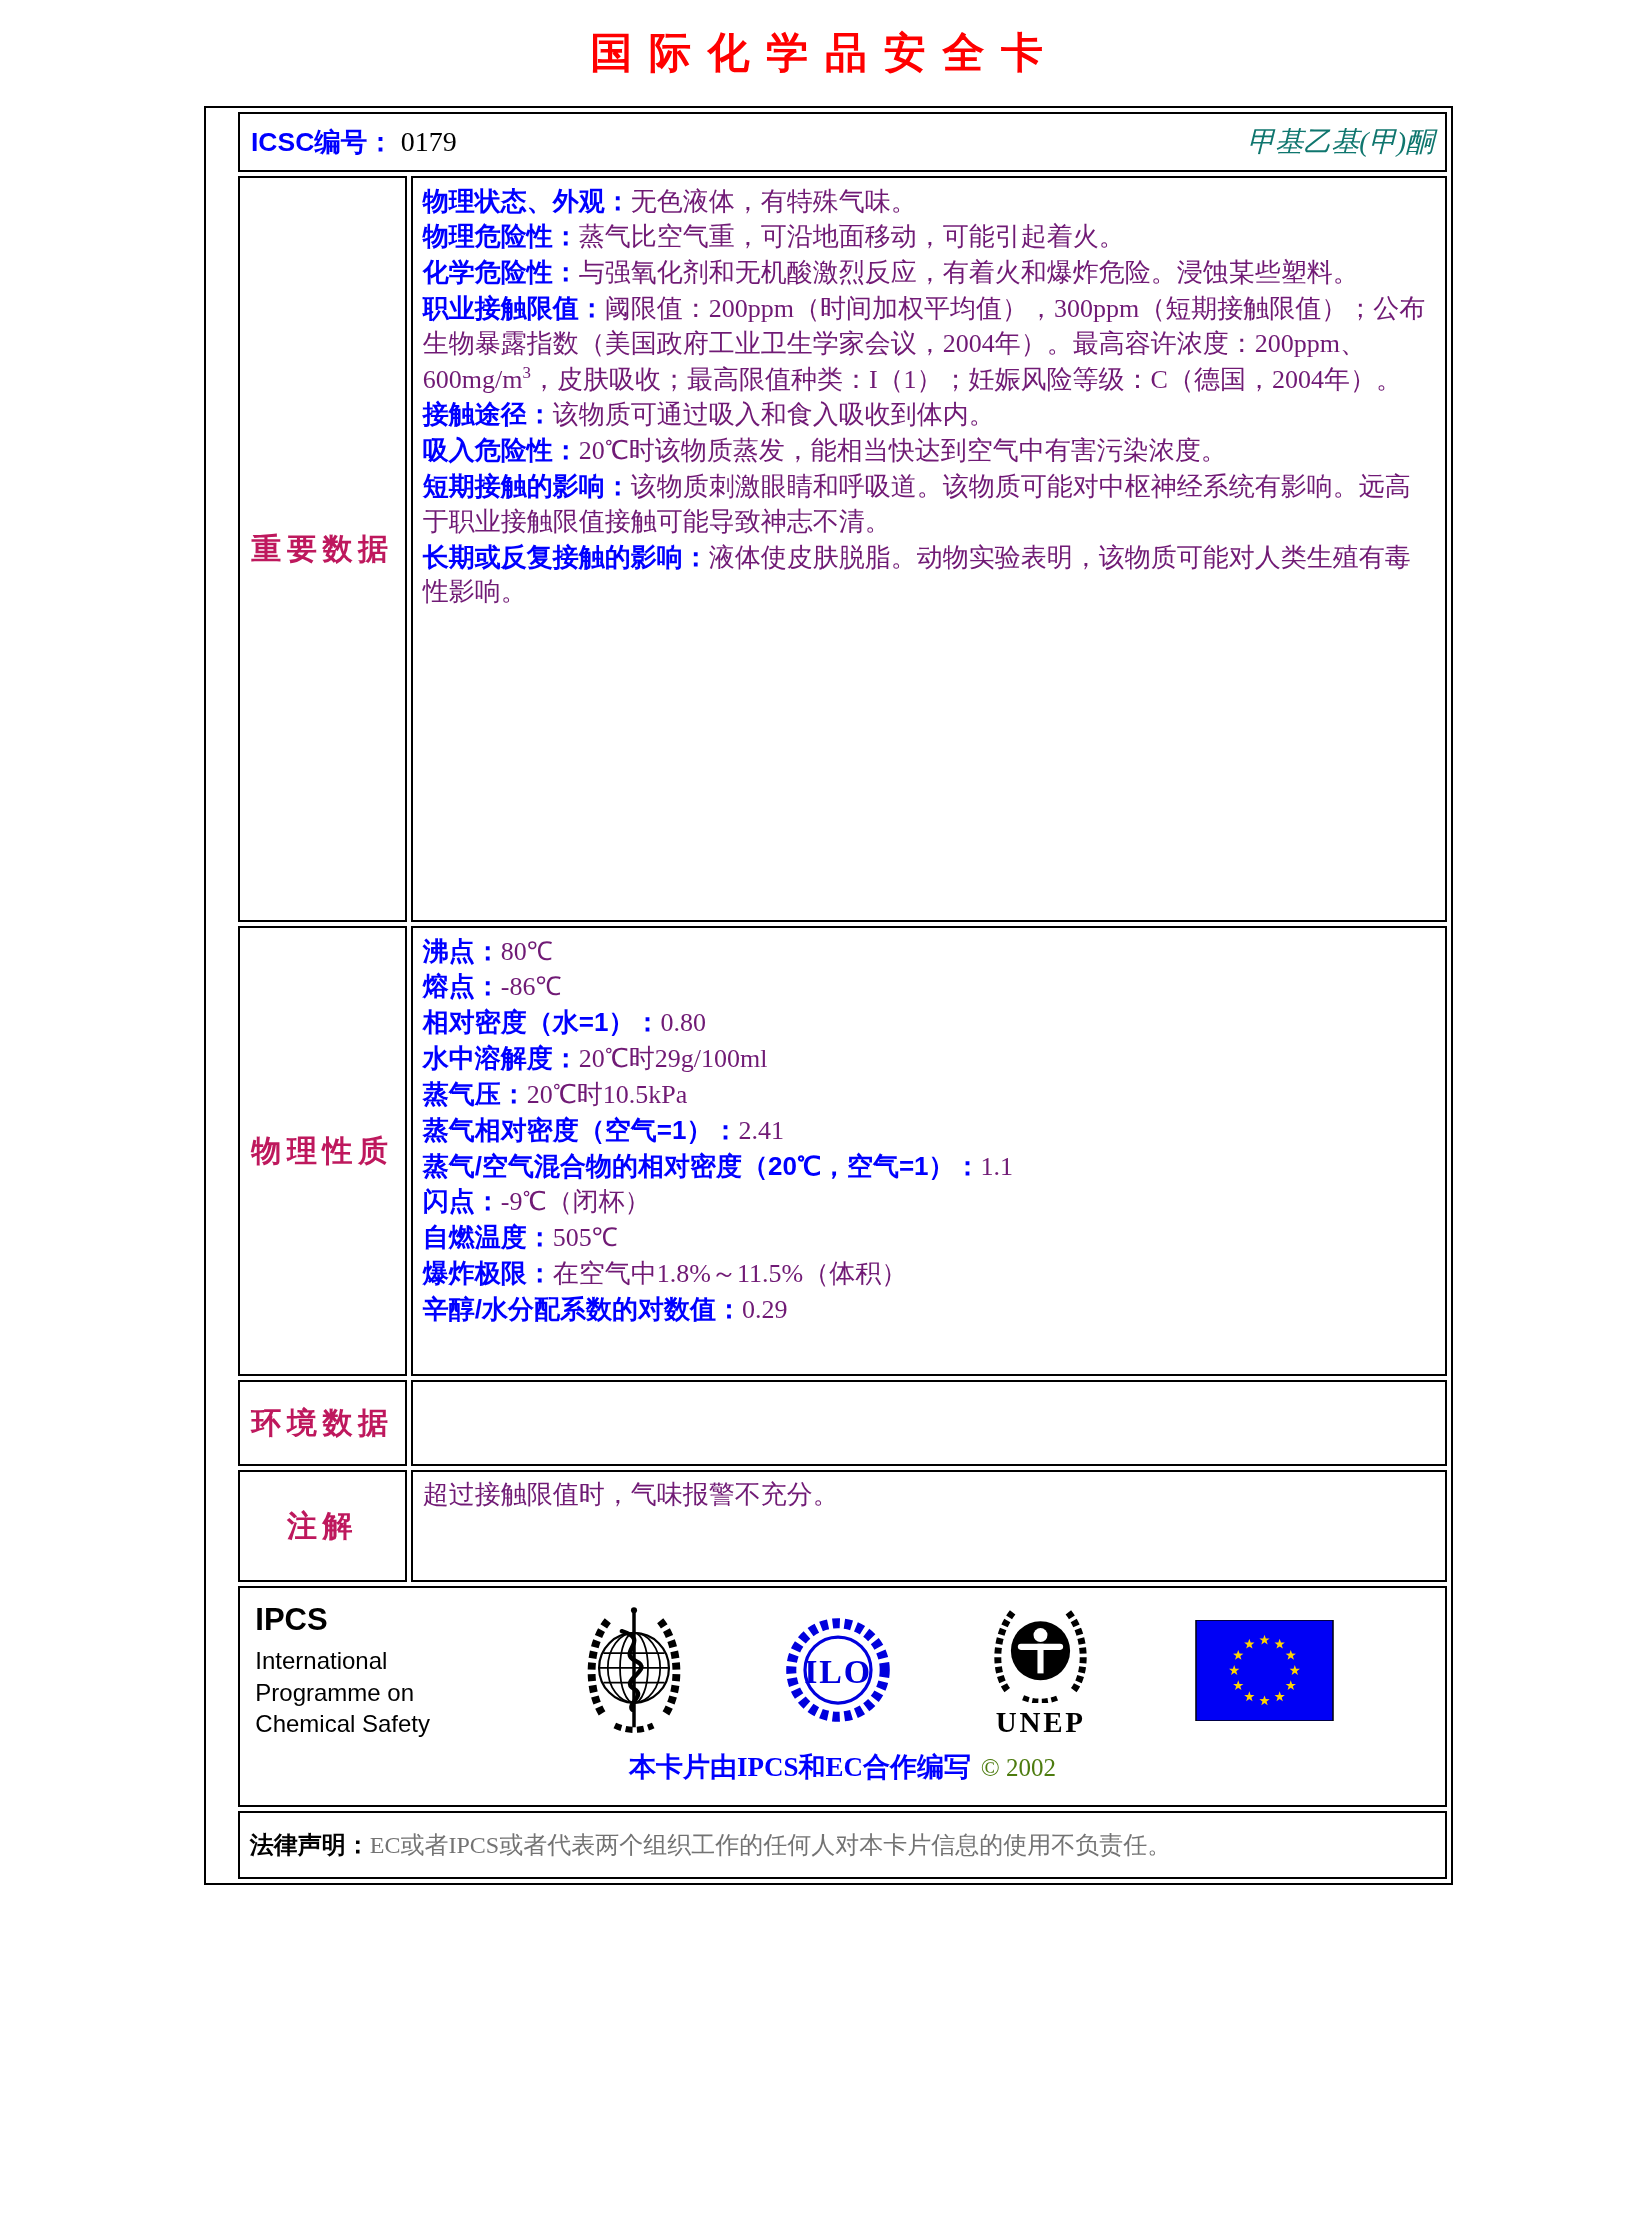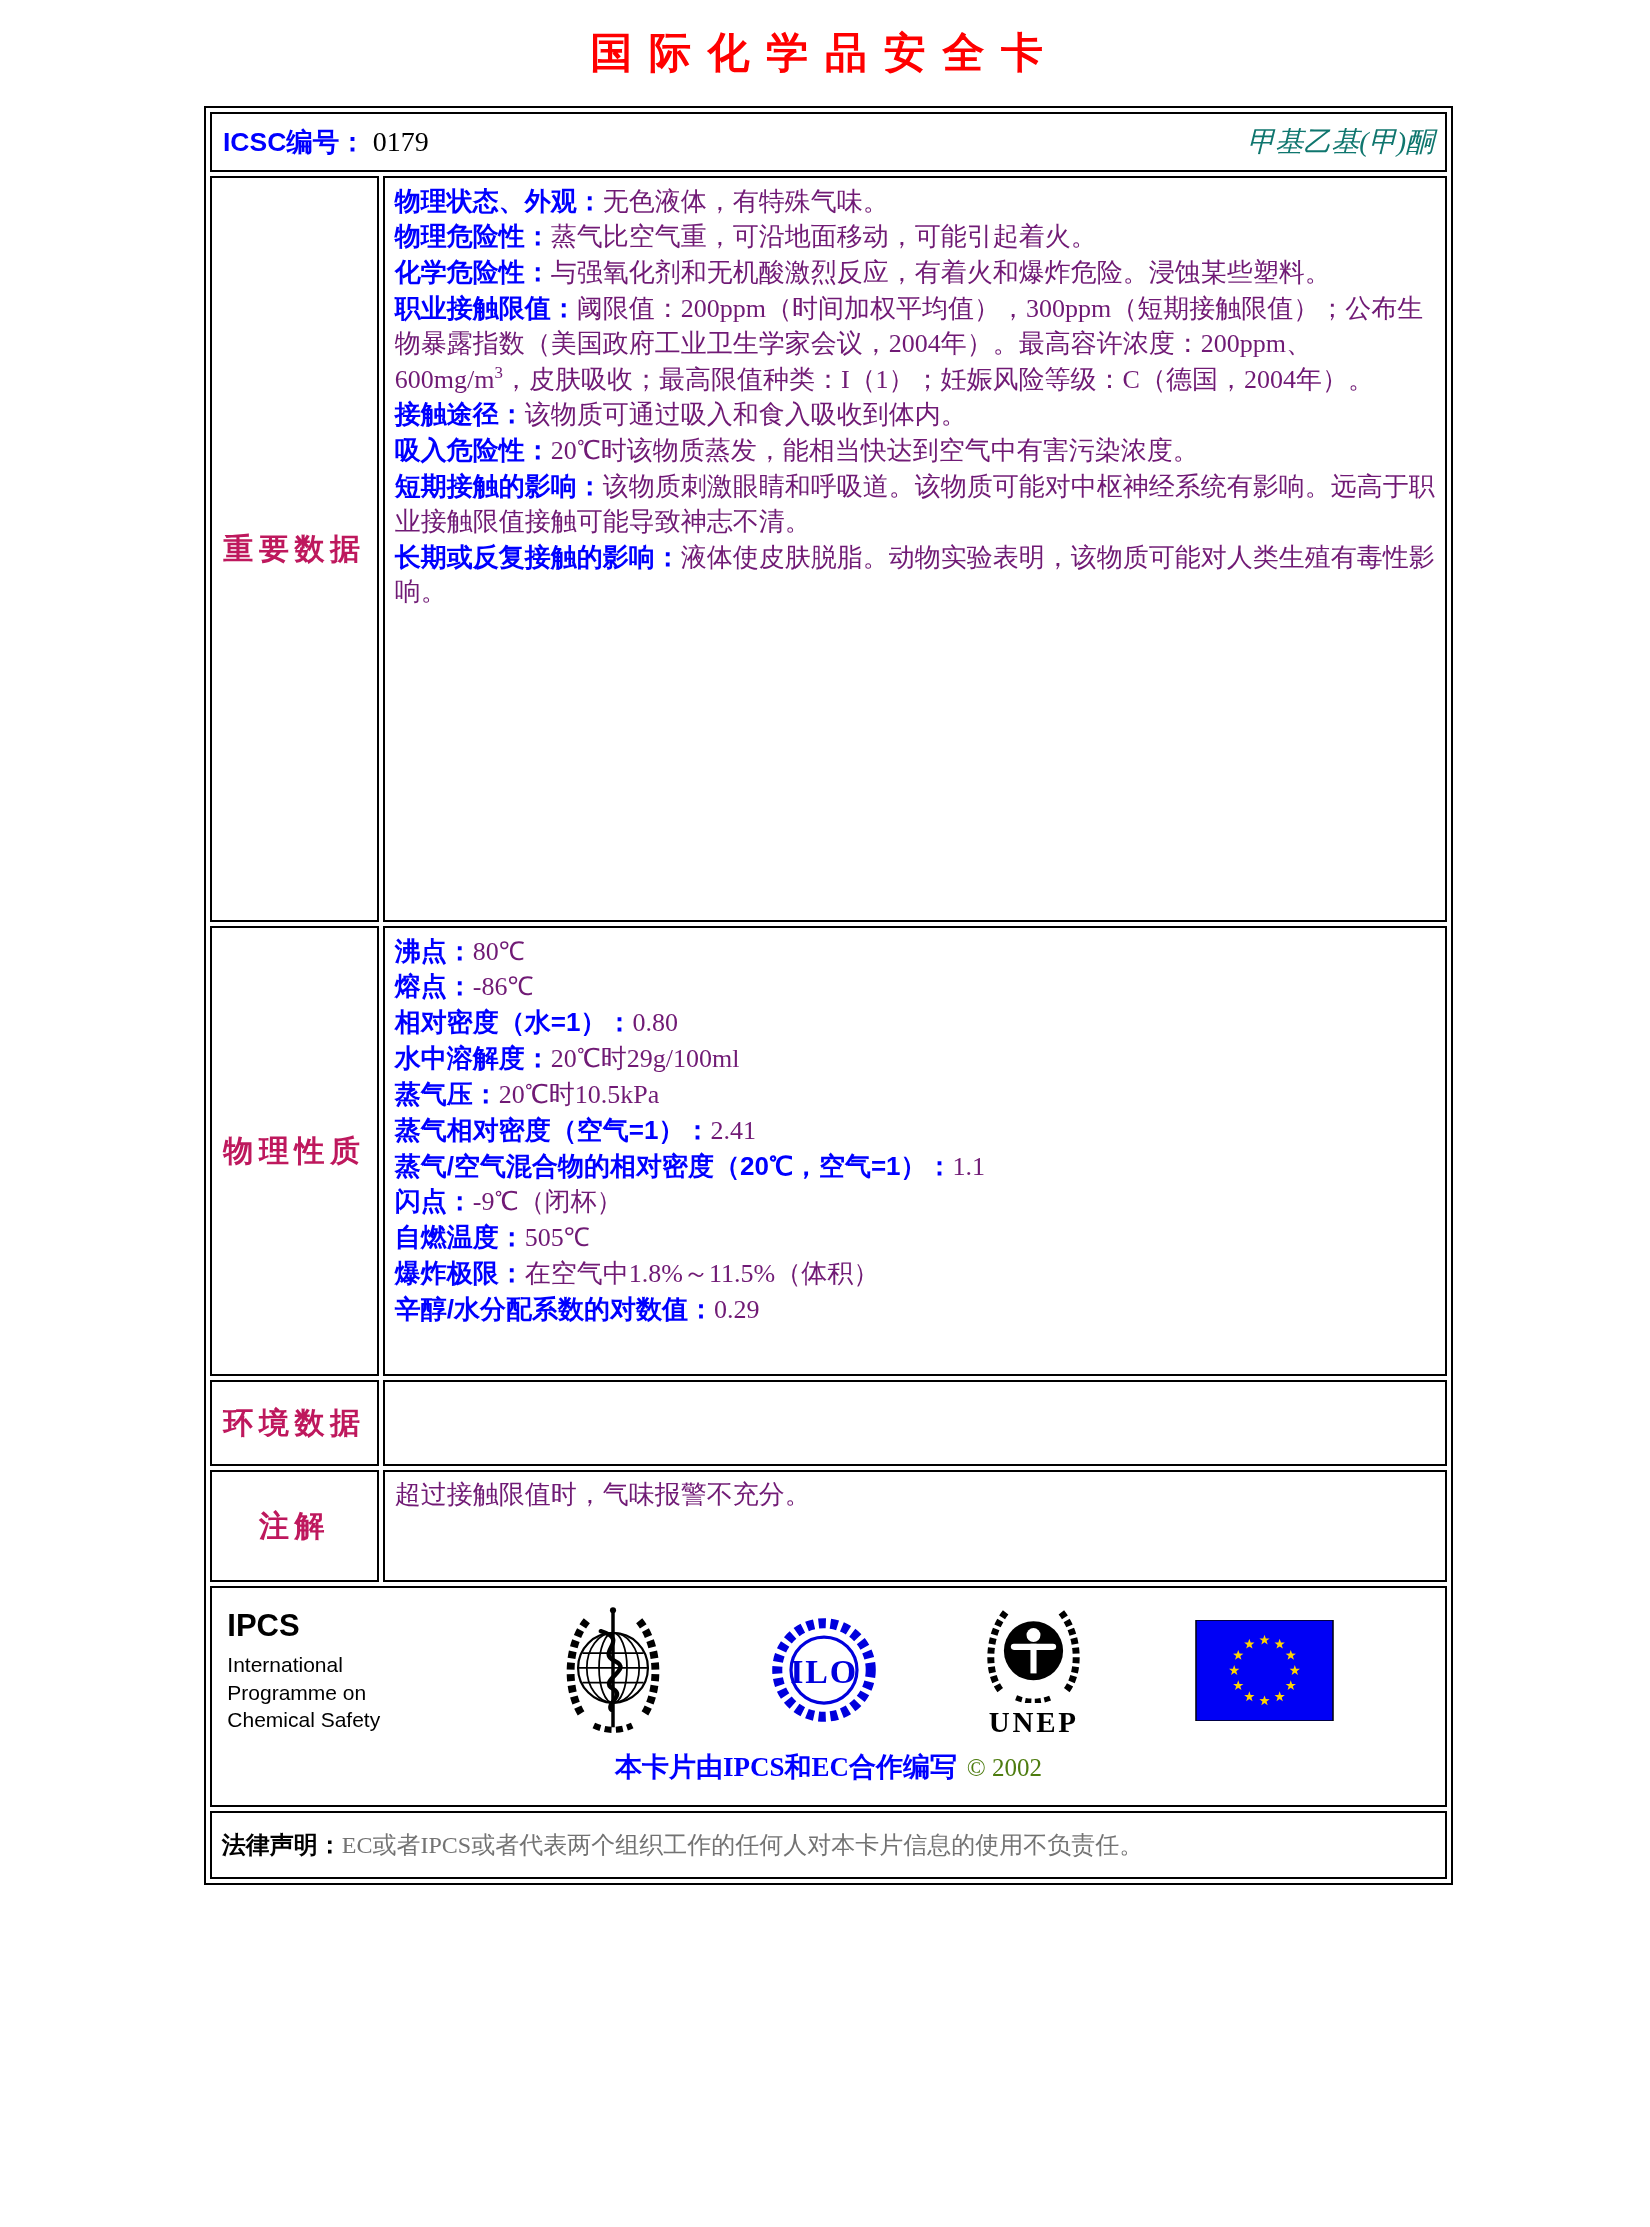--- a/index.html
+++ b/index.html
@@ -9,20 +9,21 @@
   .page-title {
     margin:21px 0 0 0; text-align:center;
     font-family:"Liberation Sans", sans-serif; font-weight:bold;
     font-size:42px; line-height:1.5; letter-spacing:16.7px; color:#ff0000;
   }
 
   table.card {
     margin:22px 0 12px 204px; width:1249px; table-layout:fixed;
     border:2.8px solid #000; border-collapse:separate; border-spacing:4.9px;
     background:#fff;
+    padding-left:28px;
   }
   table.card td { border:2.1px solid #000; background:#fff; vertical-align:top; padding:0; }
 
   .icsc-cell { height:56px; vertical-align:middle !important; padding:0 11px !important; }
   .icsc-flex { display:flex; justify-content:space-between; align-items:center; }
   .icsc-label { font-family:"Liberation Sans", sans-serif; font-weight:bold; color:#0000ff; font-size:26.5px; }
   .icsc-number { font-size:28px; color:#000; margin-left:7px; }
   .substance-name { font-size:28px; color:#0f766e;font-style:italic; }
 
   .section-label-cell {
@@ -38,21 +39,21 @@
   .v { color:#701a75; }
   sup.v { font-size:0.65em; }
 
   .footer-cell { height:202px; padding:9.8px 0 5.6px 0 !important; }
   .logo-row {
     display:flex; justify-content:space-between; align-items:center;
     padding:4.2px 105px 0 15.3px;
   }
   .ipcs-block { width:230px; font-family:"Liberation Sans", sans-serif; color:#000; }
   .ipcs-acronym { font-size:31px; font-weight:bold; margin-bottom:7px; }
-  .ipcs-line { font-size:21px; line-height:1.3; }
+  .ipcs-line { font-size:24px; line-height:1.3; }
   .unep-block { text-align:center; }
   .unep-label { font-family:"Liberation Serif", serif; font-weight:bold; font-size:29px; letter-spacing:2.8px; margin-top:1.4px; }
   .credit-line { text-align:center; margin-top:9.8px; }
   .credit { font-family:"Liberation Serif", serif; font-weight:bold; color:#0000ff; font-size:27px; }
   .copyright { font-family:"Liberation Serif", serif; color:#4d7c0f; font-size:25px; margin-left:9.8px; }
 
   .legal-cell { height:64px; vertical-align:middle !important; padding:0 9.8px !important; font-size:24px; }
   .legal-label { font-family:"Liberation Sans", sans-serif; font-weight:bold; color:#000; }
   .legal-text { color:#737373; }
 </style>

